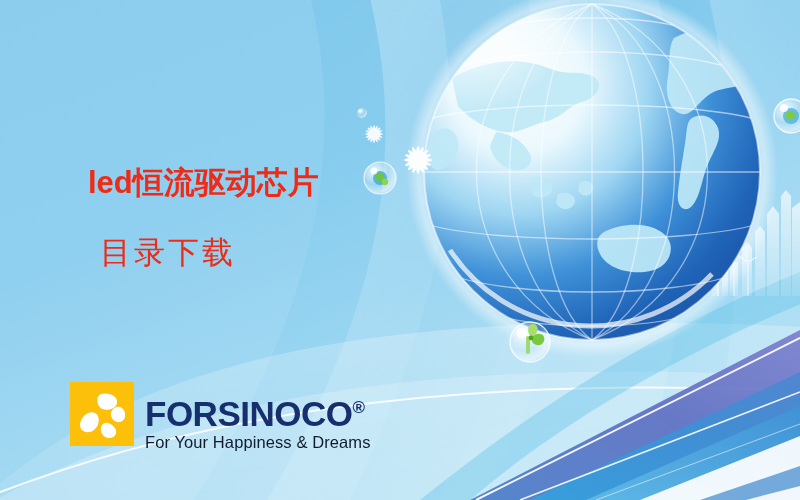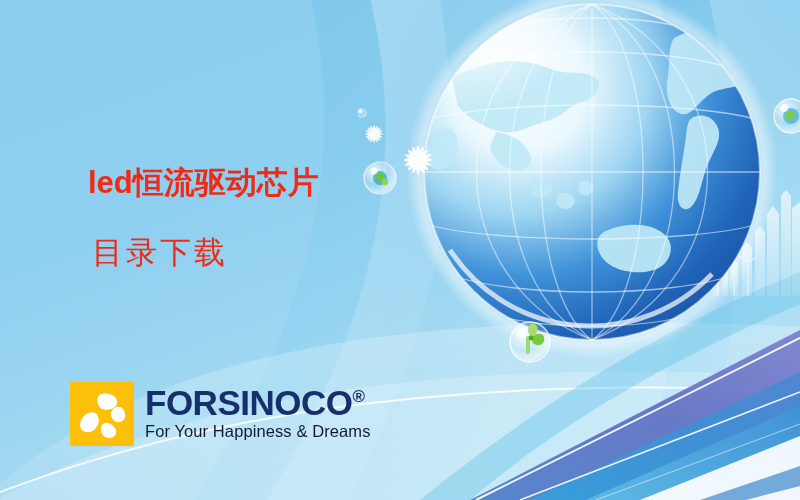--- a/index.html
+++ b/index.html
@@ -59,21 +59,21 @@
     white-space: nowrap;
     font-family: "Liberation Serif", "DejaVu Serif", serif;
   }
   .headline-line.first {
     font-family: "Liberation Sans", sans-serif;
     font-weight: 700;
     letter-spacing: 0px;
   }
   .headline-line.second {
     margin-top: 29px;
-    margin-left: 4px;
+    margin-left: 12px;
     letter-spacing: 3px;
   }
 
   
   #logo {
     position: absolute;
     left: 70px;
     top: 382px;
     display: flex;
     align-items: flex-start;
@@ -82,20 +82,21 @@
   #logo-mark {
     width: 64px;
     height: 64px;
     background: #fcc00b;
     position: relative;
     flex: 0 0 auto;
   }
   #logo-text {
     margin-left: 11px;
     padding-top: 3px;
+    margin-top: 11px;
   }
   #logo-wordmark {
     color: #17306d;
     font-weight: 700;
     font-size: 35px;
     line-height: 35px;
     letter-spacing: -0.5px;
     white-space: nowrap;
     font-family: "Liberation Sans", sans-serif;
   }

